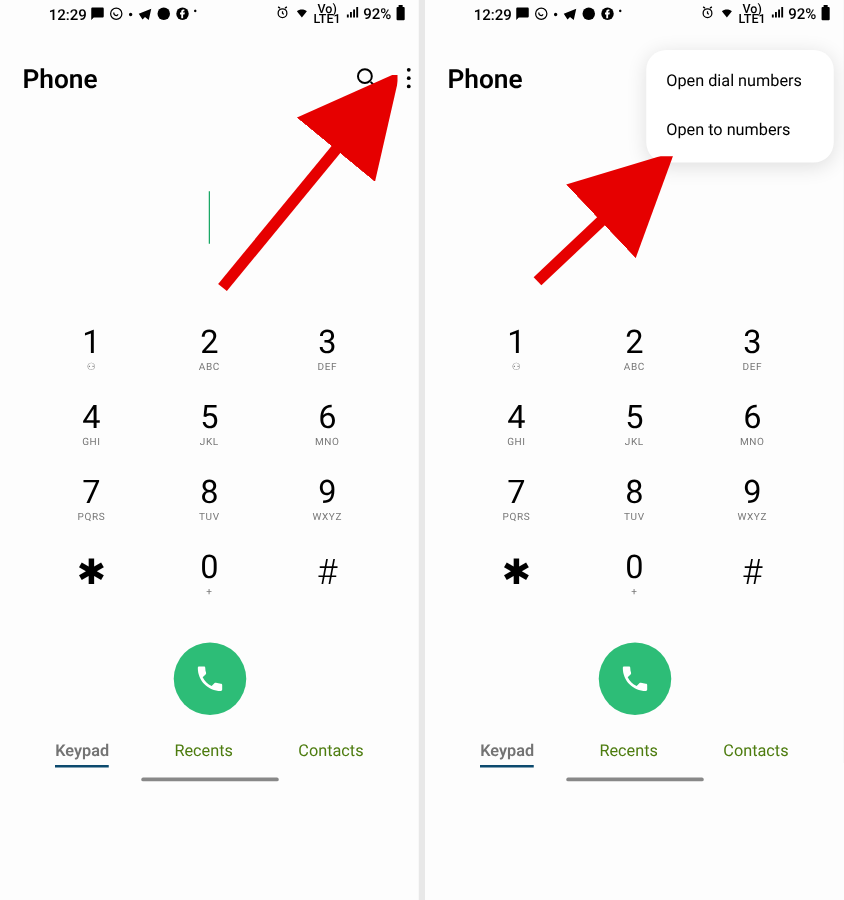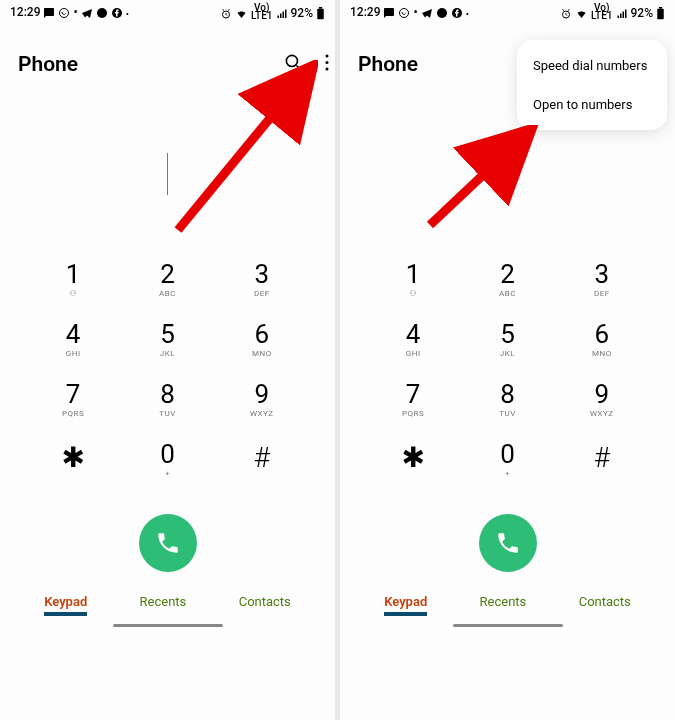--- a/index.html
+++ b/index.html
@@ -23,22 +23,23 @@
     display: flex;
     justify-content: space-between;
     align-items: center;
     padding: 4px 10px 2px 10px;
     font-size: 12px;
     font-weight: 500;
     color: #000;
   }
   .status-left, .status-right {
     display: flex;
-    align-items: flex-end;
+    align-items: flex-start;
     gap: 3px;
+    margin-left: 29px;
   }
   .status-icon {
     display: inline-flex;
     align-items: center;
     justify-content: center;
   }
   .header {
     display: flex;
     justify-content: space-between;
     align-items: center;
@@ -122,23 +123,23 @@
     justify-content: space-around;
     padding: 8px 18px 4px 18px;
   }
   .tab {
     font-size: 13px;
     color: #4d7c0f;
     padding-bottom: 3px;
     cursor: pointer;
   }
   .tab.active {
-    color: #c2410c;
+    color: #737373;
     font-weight: 600;
-    border-bottom: 4px solid #0c4a6e;
+    border-bottom: 2px solid #0c4a6e;
   }
   .home-indicator {
     display: flex;
     justify-content: center;
     padding-top: 4px;
   }
   .home-bar {
     width: 110px;
     height: 3px;
     background: #888;
@@ -404,21 +405,21 @@
         </span>
     </div>
   </div>
 
   <div class="header">
     <div class="header-title">Phone</div>
     <div class="header-actions"></div>
   </div>
 
   <div class="popup-menu">
-    <div class="popup-item">Speed dial numbers</div>
+    <div class="popup-item">Open dial numbers</div>
     <div class="popup-item">Open to numbers</div>
   </div>
 
   <div class="input-area">
     <div class="cursor"></div>
   </div>
 
   <div class="keypad">
     <div class="keypad-row">
       <div class="key">

